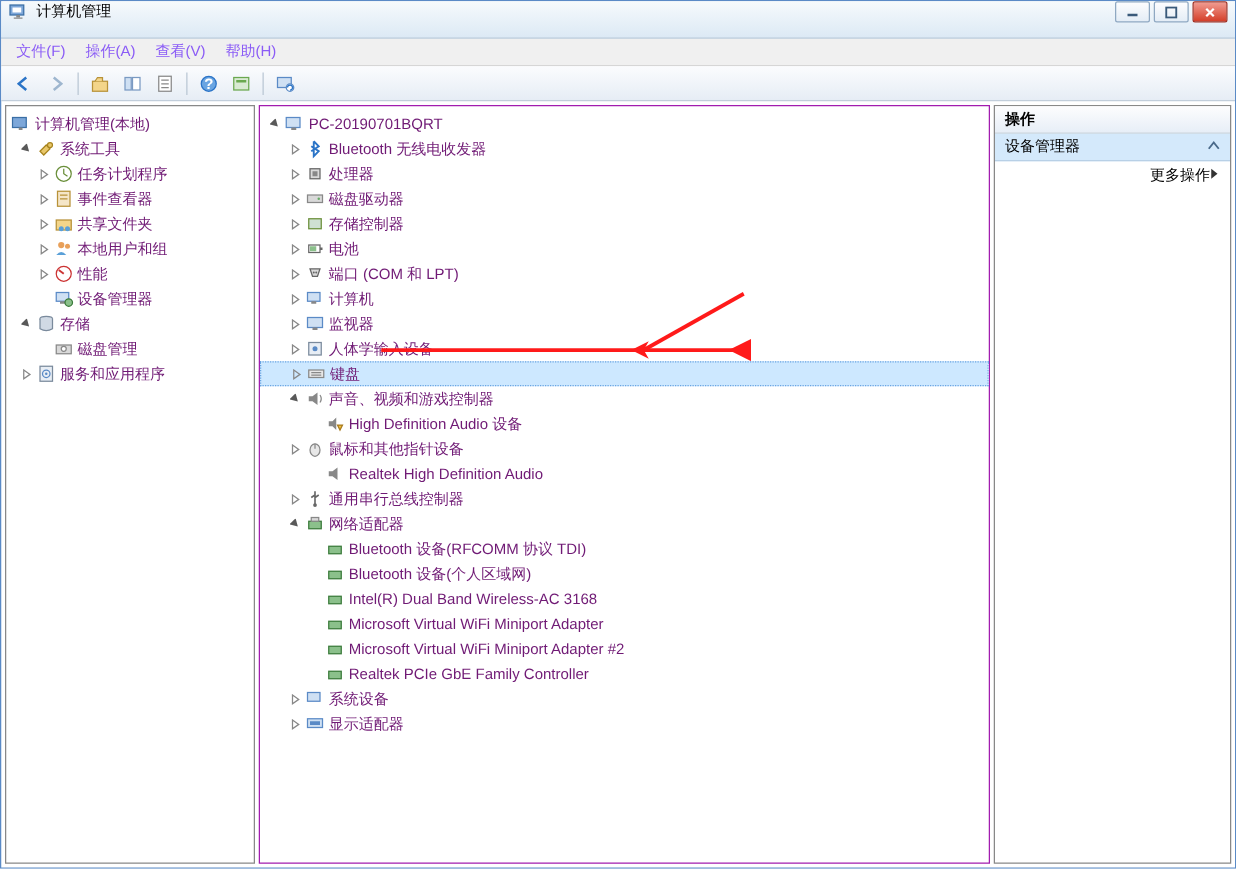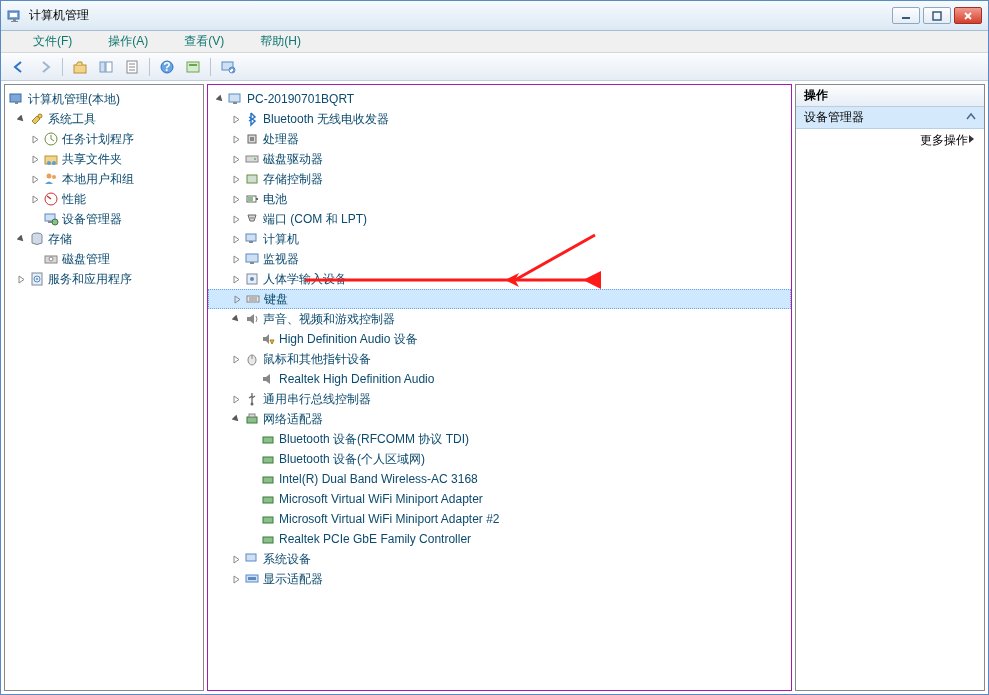--- a/index.html
+++ b/index.html
@@ -1,39 +1,39 @@
 <!DOCTYPE html>
 <html><head>
 <meta charset="utf-8">
 <style>
 *{box-sizing:border-box;margin:0;padding:0;font-family:"Microsoft YaHei","Segoe UI",Tahoma,sans-serif;font-size:12px;}
 body{width:989px;height:695px;background:#fff;overflow:hidden;}
 .window{width:989px;height:695px;border:1px solid #5a8ac6;display:flex;flex-direction:column;background:#fff;}
-.titlebar{height:30px;background:linear-gradient(#f6fafc,#dce9f5);display:flex;align-items:center;padding:0 6px;border-bottom:1px solid #a8bed3;}
+.titlebar{height:30px;background:linear-gradient(#f6fafc,#dce9f5);display:flex;align-items:flex-start;padding:0 6px;border-bottom:1px solid #a8bed3;}
 .titlebar .app-icon{width:16px;height:16px;margin-right:6px;display:inline-flex;}
 .titlebar .title-text{flex:1;color:#000;}
 .win-controls{display:flex;gap:3px;}
 .win-btn{width:28px;height:17px;border:1px solid #8fa8c2;border-radius:2px;background:linear-gradient(#fdfdfe,#e4edf6);display:flex;align-items:center;justify-content:center;cursor:default;}
 .win-btn.close{background:linear-gradient(#f09b90,#d43f2a);border-color:#a02f22;}
 .win-btn svg{width:12px;height:10px;}
 .menubar{height:22px;background:#f0f0f0;display:flex;align-items:center;padding:0 4px;border-bottom:1px solid #d6d6d6;}
-.menu-item{padding:2px 8px;color:#0f766e;cursor:default;margin-left:20px;}
+.menu-item{padding:2px 8px;color:#8b5cf6;cursor:default;}
 .toolbar{height:28px;background:linear-gradient(#fbfcfe,#e6edf5);display:flex;align-items:center;padding:2px 6px;border-bottom:1px solid #c2cedb;gap:2px;}
 .tool-btn{width:24px;height:22px;display:flex;align-items:center;justify-content:center;border:1px solid transparent;border-radius:2px;}
 .tool-sep{width:1px;height:18px;background:#b9c6d4;margin:0 3px;}
 .body-area{flex:1;display:flex;min-height:0;}
 .left-panel{width:200px;border:1px solid #888;margin:3px 0 3px 3px;overflow:auto;padding:4px 0;}
 .center-panel{flex:1;border:1px solid #a21caf;margin:3px;overflow:auto;padding:4px 0;position:relative;}
 .right-panel{width:190px;border:1px solid #888;margin:3px 3px 3px 0;display:flex;flex-direction:column;}
 .tree-row{display:flex;align-items:center;height:20px;padding-right:4px;white-space:nowrap;cursor:default;}
 .tree-row.selected{background:#cde8ff;border:1px dotted #6aa5e2;height:20px;}
 .expander{width:12px;height:12px;display:inline-flex;align-items:center;justify-content:center;flex-shrink:0;}
 .expander svg{width:9px;height:9px;}
 .ticon{width:16px;height:16px;margin:0 3px 0 2px;display:inline-flex;align-items:center;justify-content:center;flex-shrink:0;}
-.tree-label{color:#0c4a6e;}
+.tree-label{color:#701a75;}
 .indent{display:inline-block;flex-shrink:0;}
 .actions-header{height:22px;background:linear-gradient(#fdfdfe,#e7eef7);border-bottom:1px solid #c0ccd8;display:flex;align-items:center;padding:0 8px;font-weight:bold;}
 .actions-sub{height:22px;background:#d4e9fb;border-bottom:1px solid #b8d0e6;display:flex;align-items:center;justify-content:space-between;padding:0 8px;}
 .actions-row{height:22px;display:flex;align-items:center;justify-content:flex-end;padding:2px 8px 2px 24px;cursor:default;}
 .arrow-annotation{position:absolute;left:297px;top:185px;pointer-events:none;}
 .arrow-annotation svg{overflow:visible;}
 </style>
 </head>
 <body>
 
@@ -165,20 +165,36 @@
               <path d="M2 1 L7 4.5 L2 8 Z" fill="none" stroke="#888"></path>
             </svg>
           </span>
         <span class="ticon">
             <svg viewBox="0 0 16 16">
               <circle cx="8" cy="8" r="6" fill="#fff" stroke="#6a8f3a"></circle>
               <path d="M8 4 L8 8 L11 10" stroke="#6a8f3a" fill="none"></path>
             </svg>
           </span>
         <span class="tree-label">任务计划程序</span>
+      </div>
+      <div class="tree-row">
+        <span class="indent" style="width:24px"></span>
+        <span class="expander">
+            <svg viewBox="0 0 9 9">
+              <path d="M2 1 L7 4.5 L2 8 Z" fill="none" stroke="#888"></path>
+            </svg>
+          </span>
+        <span class="ticon">
+            <svg viewBox="0 0 16 16">
+              <rect x="3" y="2" width="10" height="12" fill="#f5e6c8" stroke="#b89238"></rect>
+              <line x1="5" y1="5" x2="11" y2="5" stroke="#b89238"></line>
+              <line x1="5" y1="8" x2="11" y2="8" stroke="#b89238"></line>
+            </svg>
+          </span>
+        <span class="tree-label">事件查看器</span>
       </div>
       <div class="tree-row">
         <span class="indent" style="width:24px"></span>
         <span class="expander">
             <svg viewBox="0 0 9 9">
               <path d="M2 1 L7 4.5 L2 8 Z" fill="none" stroke="#888"></path>
             </svg>
           </span>
         <span class="ticon">
             <svg viewBox="0 0 16 16">

